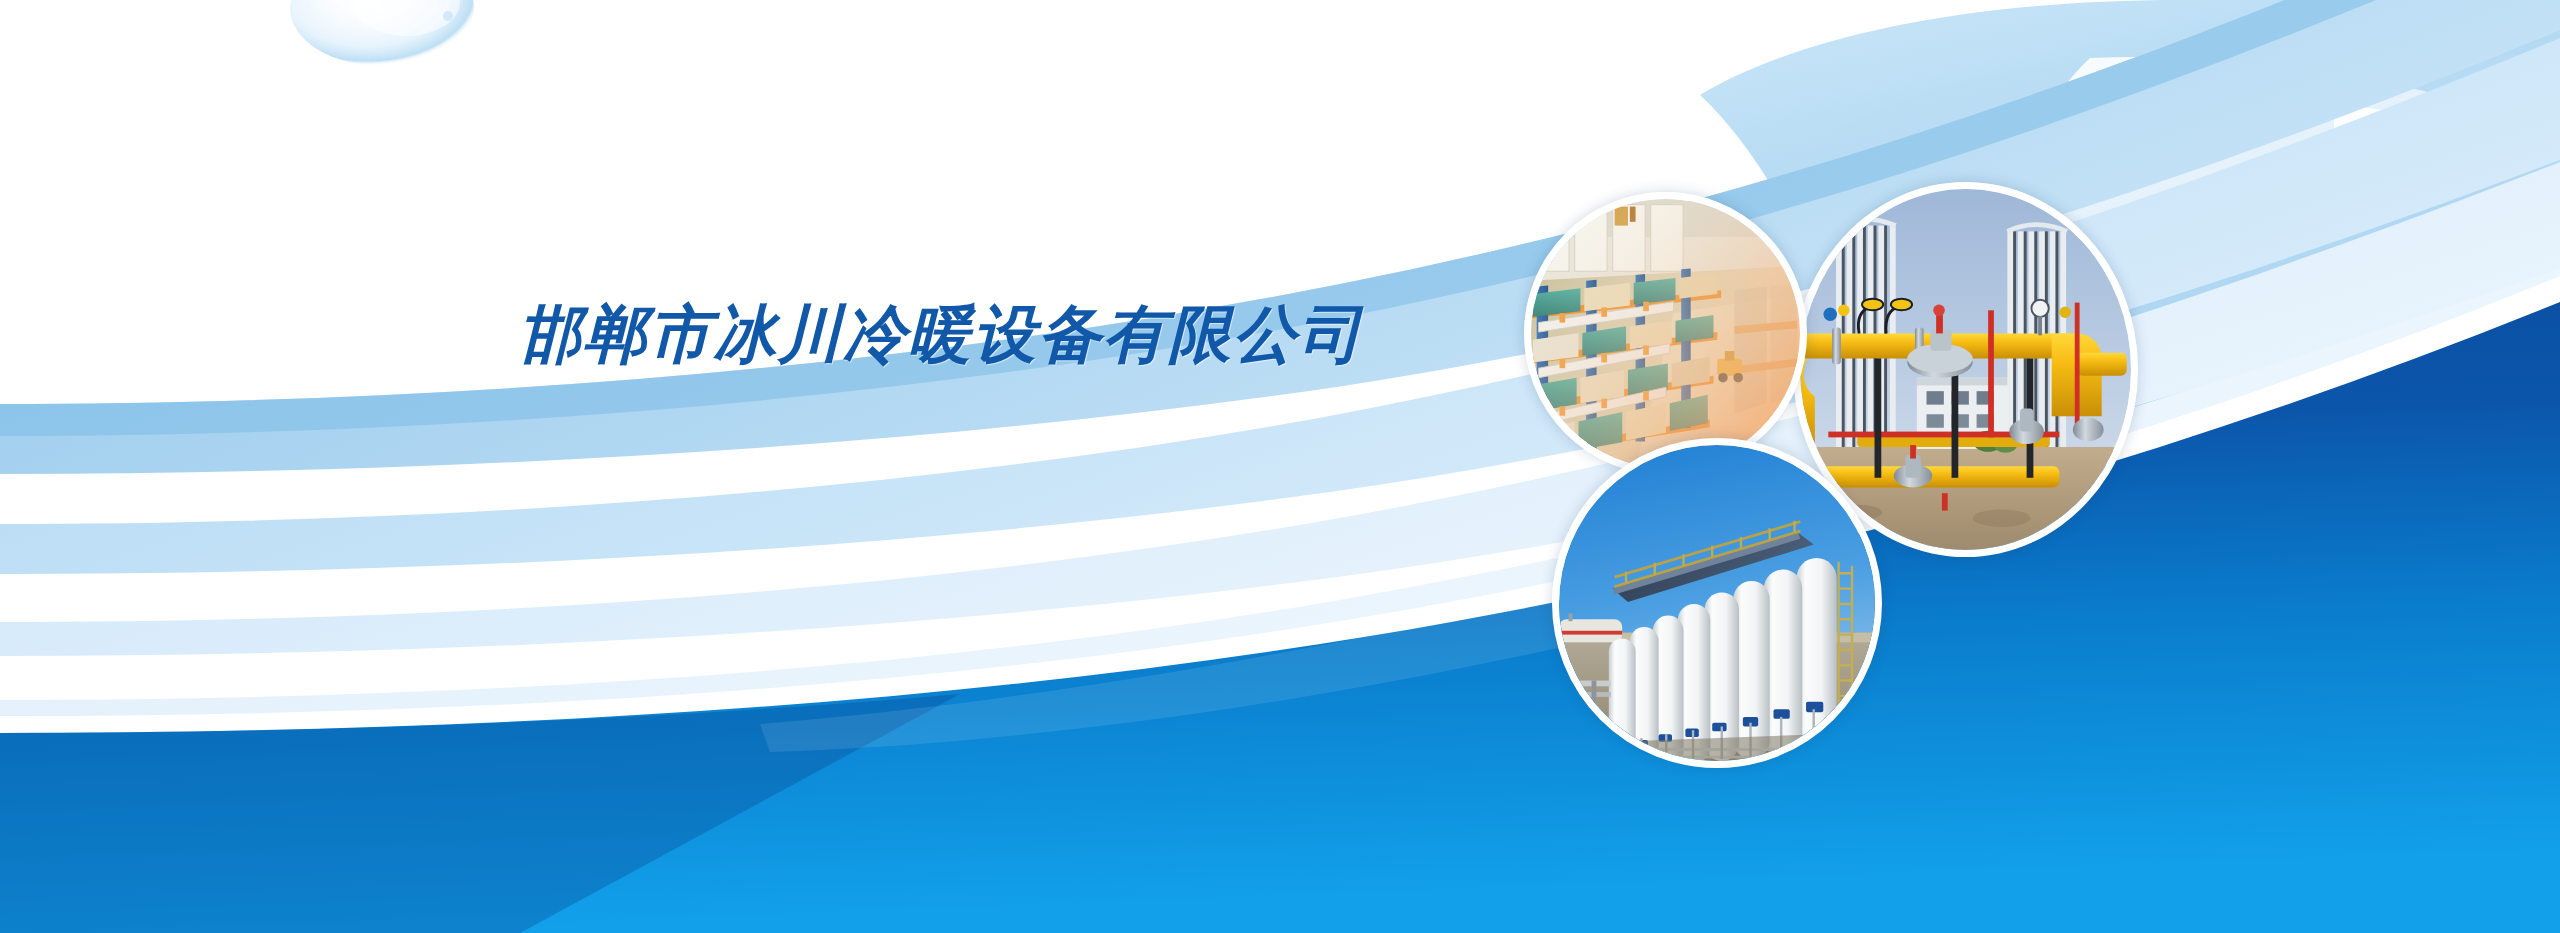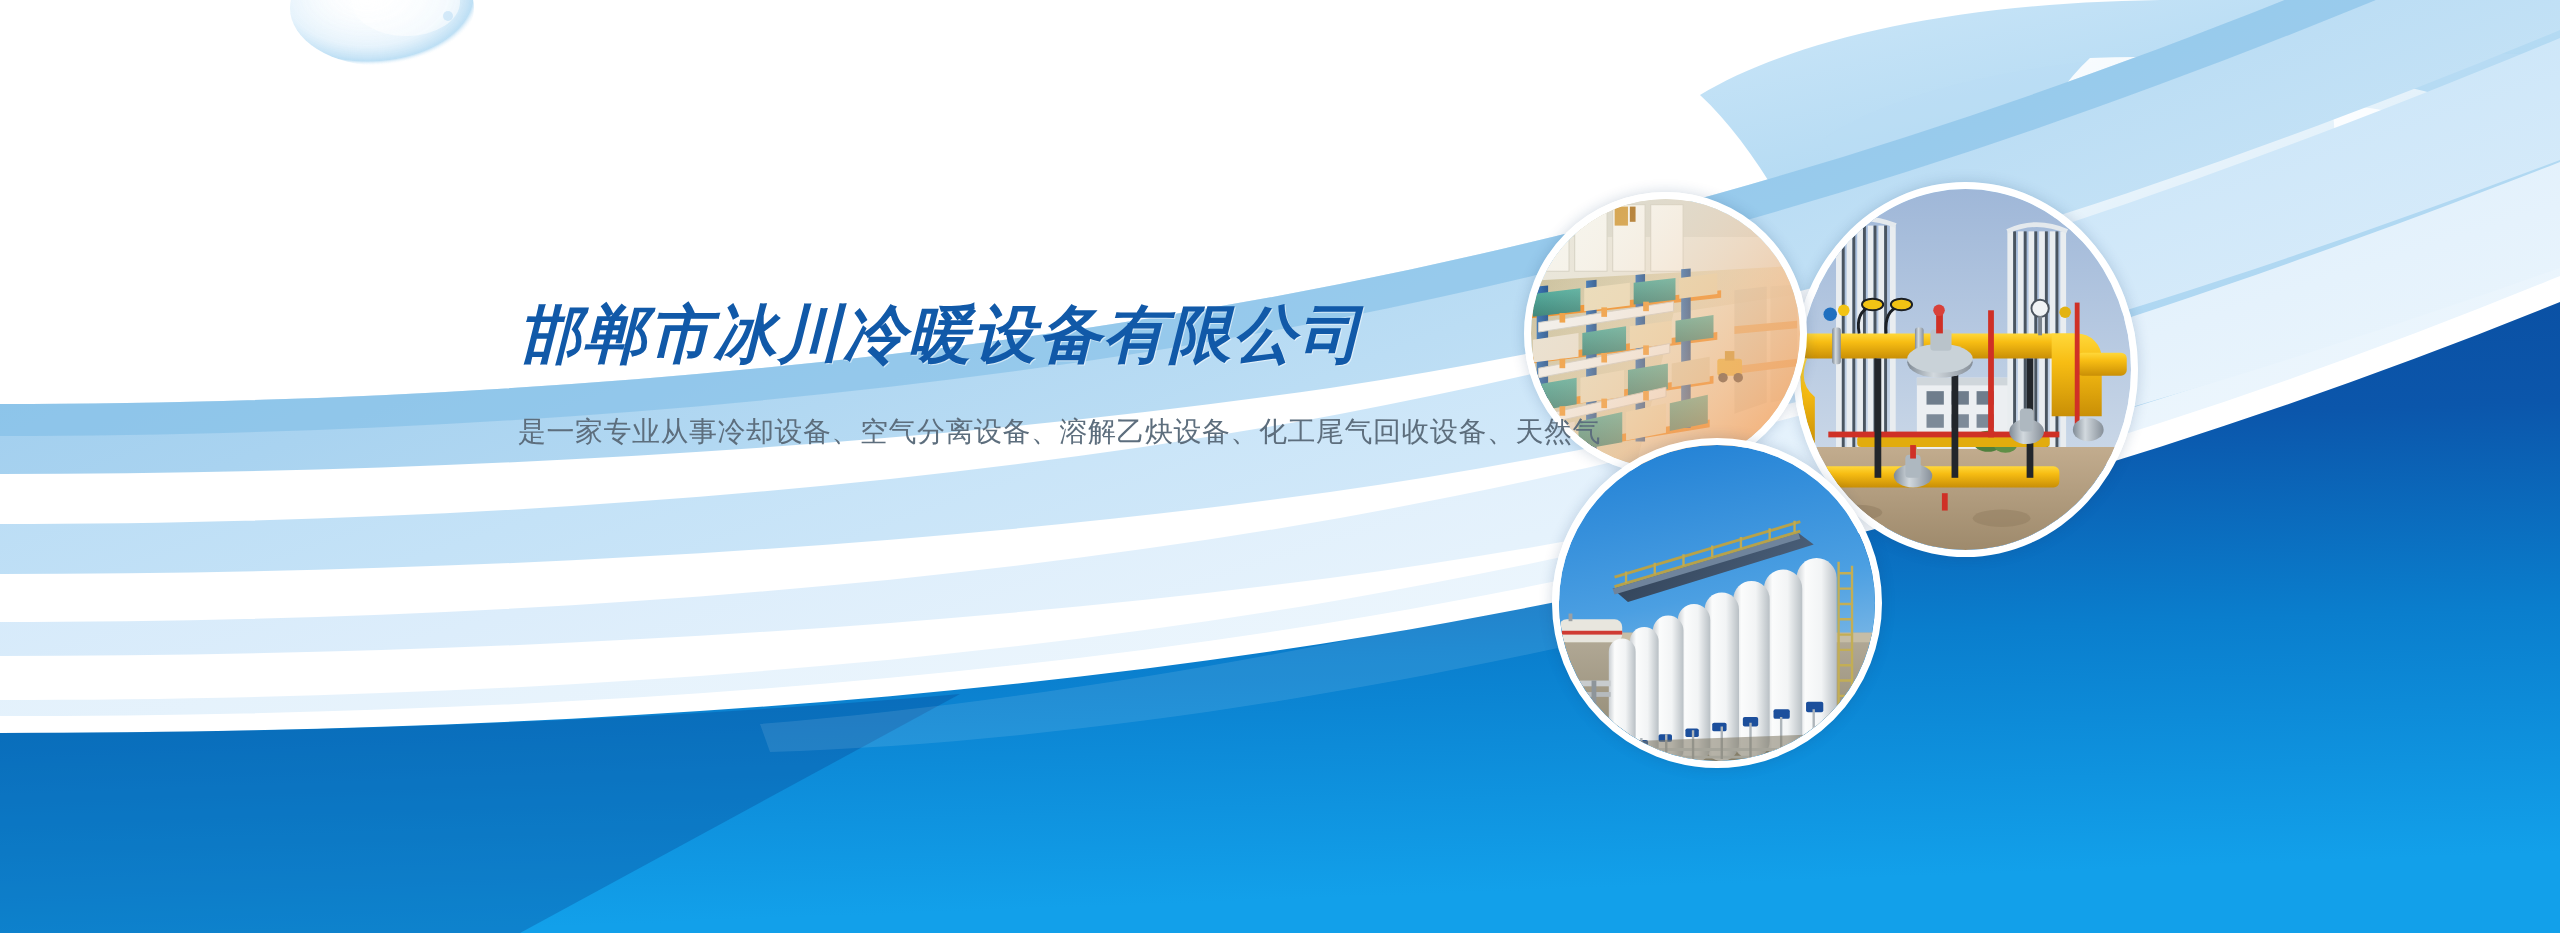--- a/index.html
+++ b/index.html
@@ -193,21 +193,20 @@
              L520,933 L0,933 Z" fill="#083f8c" opacity="0.30"></path>
 
     <path d="M760,724 C1060,700 1420,636 1780,540
              C1790,556 1800,572 1812,586
              C1440,686 1080,742 770,752 Z" fill="#ffffff" opacity="0.10"></path>
   </svg>
 
   <div id="text-block">
     <div id="company-title">邯郸市冰川冷暖设备有限公司</div>
     <div id="company-desc">
-      <span class="line">是一家专业从事冷却设备、空气分离设备、溶解乙炔设备、化工尾气回收设备、天然气</span>
     </div>
   </div>
 
   <div class="photo" id="photo-pipeline">
     <div class="inner">
       <svg viewBox="0 0 345 375" preserveAspectRatio="xMidYMid slice">
         <defs>
           <linearGradient id="pSky" x1="0" y1="0" x2="0" y2="1">
             <stop offset="0" stop-color="#9fb7d8"></stop>
             <stop offset="0.45" stop-color="#b9cbe2"></stop>

